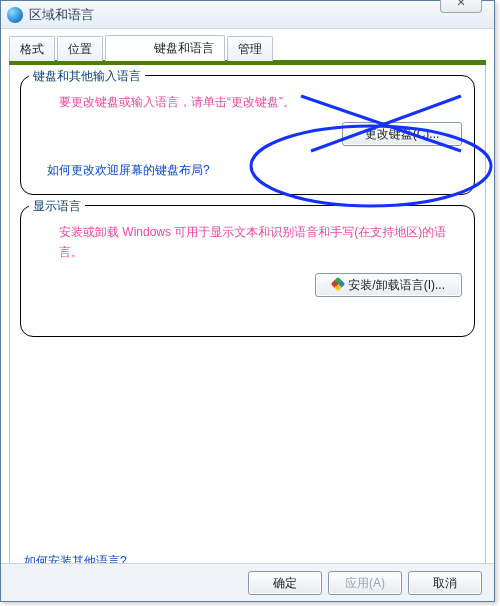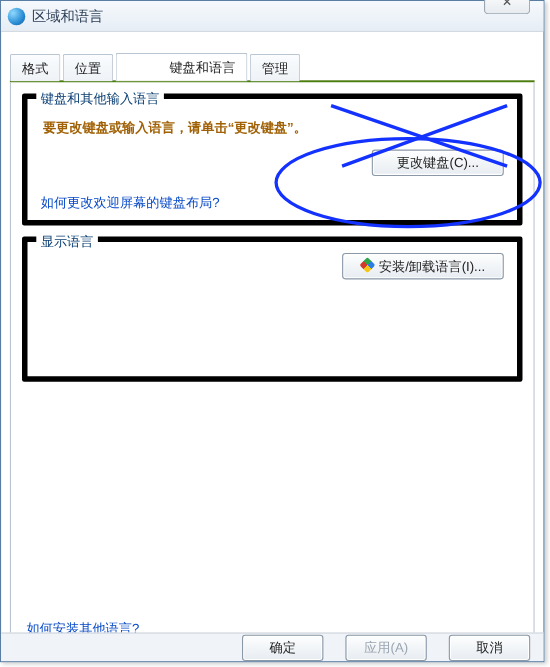--- a/index.html
+++ b/index.html
@@ -20,60 +20,60 @@
     border-radius: 50%;
   }
   .titlebar .title { color: #2b3d55; font-size: 13px; }
   .win-close {
     position: absolute; right: 12px; top: -6px; width: 42px; height: 18px;
     border: 1px solid #9aa6b2; border-top: none; border-radius: 0 0 4px 4px;
     background: linear-gradient(#fafbfc,#e7ebef); text-align: center; line-height: 14px;
     color: #555; font-size: 11px; cursor: default;
   }
   .tabstrip {
-    display: flex; align-items: flex-end; height: 26px; margin: 20px 8px 0 8px;
-    border-bottom: 2px solid #4d7c0f;
+    display: flex; align-items: flex-end; height: 26px; margin: 10px 8px 0 8px;
+    border-bottom: 5px solid #4d7c0f;
   }
   .tab {
     padding: 4px 10px 3px 10px; border: 1px solid #b9c5d1; border-bottom: none;
     margin-right: 2px; background: linear-gradient(#fafcfe,#eef2f6);
     border-radius: 2px 2px 0 0; color: #222; cursor: default; position: relative; top: 1px;
   }
   .tab.active { background: #fff; border-bottom: 1px solid #fff; z-index: 2; padding-left: 48px; }
   .panel {
     border: 1px solid #b9c5d1; border-top: none; margin: 0 8px; padding: 10px 10px 6px 10px;
     height: 520px; position: relative; background: #fff;
   }
   .group {
-    border: 5px solid #000000; border-radius: 2px; margin-bottom: 10px; padding: 10px 12px 14px 12px;
+    border: 1px solid #000000; border-radius: 13px; margin-bottom: 10px; padding: 10px 12px 14px 26px;
     position: relative;
   }
   .group-title {
     position: absolute; top: -8px; left: 8px; background: #fff; padding: 0 4px;
     color: #0b3e73; font-size: 12px;
   }
-  .desc { color: #a16207; line-height: 1.7; margin: 6px 0 10px 2px; word-break: break-all; font-weight: bold; }
+  .desc { color: #ec4899; line-height: 1.7; margin: 6px 0 10px 12px; word-break: break-all; }
   .btn {
     display: inline-block; min-width: 120px; height: 24px; line-height: 22px;
     padding: 0 16px; border: 1px solid #8a98a8; border-radius: 3px;
     background: linear-gradient(#fdfefe,#e7ecf1); color: #222; text-align: center;
     cursor: default; box-shadow: inset 0 0 0 1px #fff;
   }
   .btn-row-right { text-align: right; }
   .link { color: #0649c7; cursor: default; }
   .shield {
     display: inline-block; width: 12px; height: 12px; margin-right: 4px;
     background: conic-gradient(#2a7de1 0 25%, #f6c518 0 50%, #d23b2a 0 75%, #2fa54a 0 100%);
     border-radius: 2px; transform: rotate(45deg) scale(0.85); position: relative; top: 1px;
   }
   .bottom-link { position: absolute; left: 14px; bottom: 14px; }
   .dlg-buttons {
-    position: absolute; left: 0; right: 0; bottom: 0; height: 26px;
+    position: absolute; left: 0; right: 0; bottom: 0; height: 38px;
     border-top: 1px solid #cfd6de; background: #f0f3f7; display: flex;
-    justify-content: flex-end; align-items: center; gap: 20px; padding-right: 12px;
+    justify-content: flex-end; align-items: center; gap: 6px; padding-right: 12px;
   }
   .dlg-buttons .btn { min-width: 74px; }
   .dlg-buttons .btn.disabled { color: #9aa6b2; }
   .annotation { position: absolute; pointer-events: none; }
 </style>
 </head>
 <body>
 
 <div class="window">
 
@@ -100,20 +100,21 @@
       <div class="btn-row-right">
         <span class="btn">更改键盘(C)...</span>
       </div>
       <div style="margin-top:16px;">
         <span class="link">如何更改欢迎屏幕的键盘布局?</span>
       </div>
     </div>
 
     <div class="group" style="height:132px;">
       <div class="group-title">显示语言</div>
+      <div class="desc">安装或卸载 Windows 可用于显示文本和识别语音和手写(在支持地区)的语言。</div>
       <div class="btn-row-right">
         <span class="btn">
           <span class="shield"></span><span>安装/卸载语言(I)...</span>
         </span>
       </div>
     </div>
 
     <div class="bottom-link">
       <span class="link">如何安装其他语言?</span>
     </div>

